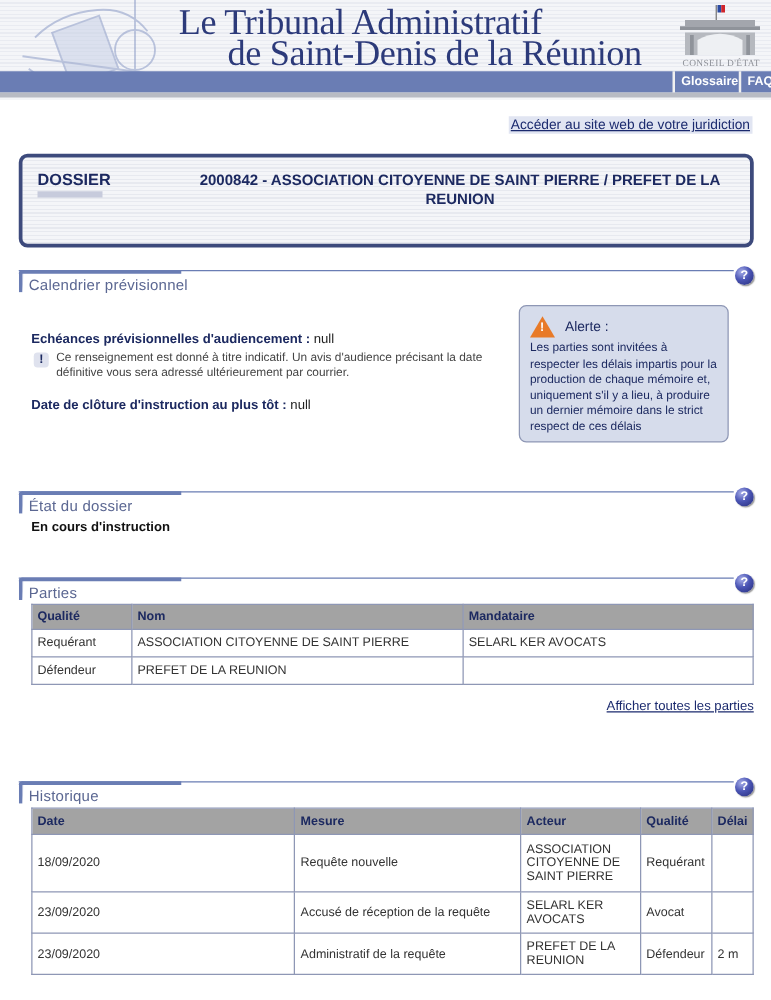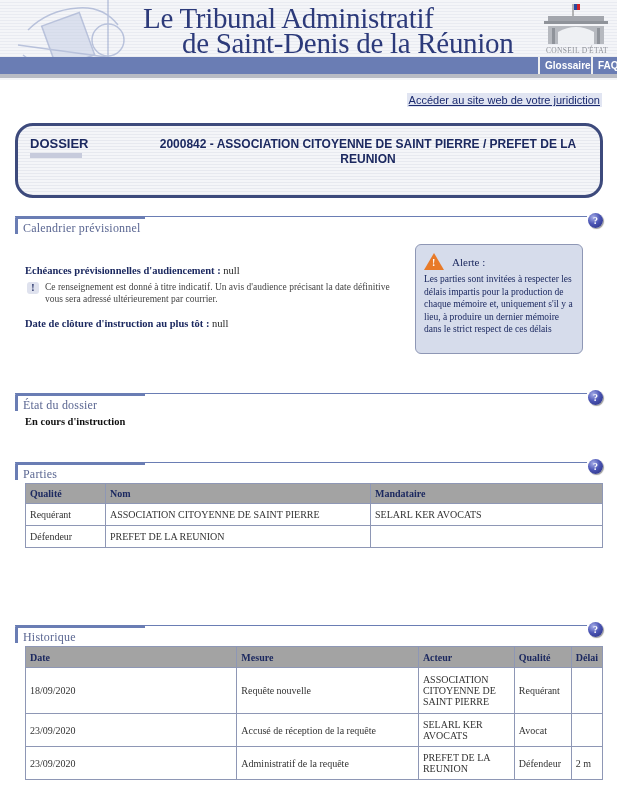--- a/index.html
+++ b/index.html
@@ -18,30 +18,30 @@
   .header .ce-label { position: absolute; left: 540px; top: 46px; width: 74px; font-family: "Liberation Serif", serif; font-size: 7.5px; color: #8c8f96; text-align: center; letter-spacing: .3px; }
   .nav-btn { position: absolute; top: 57px; height: 17px; line-height: 17px; color: #fff; font-weight: bold; font-size: 10px; text-decoration: none; border-left: 2px solid #f0f0f0; padding: 0 5px; font-family: "Liberation Sans", sans-serif; }
   .nav-glossaire { left: 538px; width: 52px; }
   .nav-faq { left: 591px; width: 26px; }
 
   a.link { color: #1b2a6e; text-decoration: underline; font-size: 11px; }
   .site-link { position: absolute; right: 15px; top: 93px; background: #e1e5f2; padding: 1px 2px; }
 
   
   .dossier { position: absolute; left: 15px; top: 123px; width: 588px; height: 75px;
-    border: 3px solid #3d4a7c; border-radius: 18px;
+    border: 3px solid #3d4a7c; border-radius: 7px;
     background: repeating-linear-gradient(to bottom, #f4f5f8 0px, #f4f5f8 2px, #e7e9ef 2px, #e7e9ef 3px); }
   .dossier .label { position: absolute; left: 12px; top: 10px; font-weight: bold; font-size: 13px; color: #1c2960; }
   .dossier .label-bar { position: absolute; left: 12px; top: 27px; width: 52px; height: 5px; background: #c7cbdc; }
   .dossier .title { position: absolute; left: 130px; top: 11px; width: 440px; text-align: center; font-weight: bold; font-size: 12px; color: #1c2960; line-height: 15px; }
   .dossier .affect { position: absolute; left: 0; top: 52px; width: 100%; text-align: center; font-size: 10px; padding-left: 22px; }
   .dossier .affect b { color: #1c2960; }
 
   
-  .section { position: absolute; left: 15px; width: 588px; font-family: Liberation Serif, serif; }
+  .section { position: absolute; left: 15px; width: 588px; }
   .sec-head { position: relative; height: 24px; }
   .sec-head .tab { position: absolute; left: 0; top: 3px; width: 130px; height: 3px; background: #6a7db4; border-radius: 3px 0 0 0; }
   .sec-head .line { position: absolute; left: 0; top: 3px; width: 572px; height: 1px; background: #6a7db4; }
   .sec-head .corner { position: absolute; left: 0; top: 3px; width: 4px; height: 18px; border-left: 3px solid #6a7db4; border-top-left-radius: 6px; }
   .sec-head .sec-title { position: absolute; left: 8px; top: 8px; font-size: 12px; color: #5b6792; letter-spacing: .2px; }
   .help-icon { position: absolute; right: 0; top: 0; width: 15px; height: 15px; border-radius: 50%;
     background: radial-gradient(circle at 35% 30%, #a7aee8 0%, #4b55b5 45%, #242b78 100%);
     color: #fff; font-weight: bold; font-size: 10px; text-align: center; line-height: 15px; box-shadow: 1px 1px 1px #999; }
 
   .bold-lbl { font-weight: bold; color: #1c2960; margin-top: 28px; }
@@ -172,20 +172,23 @@
           <td>SELARL KER AVOCATS</td>
         </tr>
         <tr style="height:22px">
           <td>Défendeur</td>
           <td>PREFET DE LA REUNION</td>
           <td></td>
         </tr>
       </tbody>
     </table>
   </div>
+  <div style="text-align:right; margin-top:11px;">
+    <a class="link" href="#" style="font-size:10.5px;">Afficher toutes les parties</a>
+  </div>
 </div>
 
 <div class="section" style="top:622px;">
   <div class="sec-head">
     <div class="line"></div>
     <div class="tab"></div>
     <div class="corner"></div>
     <div class="sec-title">Historique</div>
     <div class="help-icon">?</div>
   </div>

